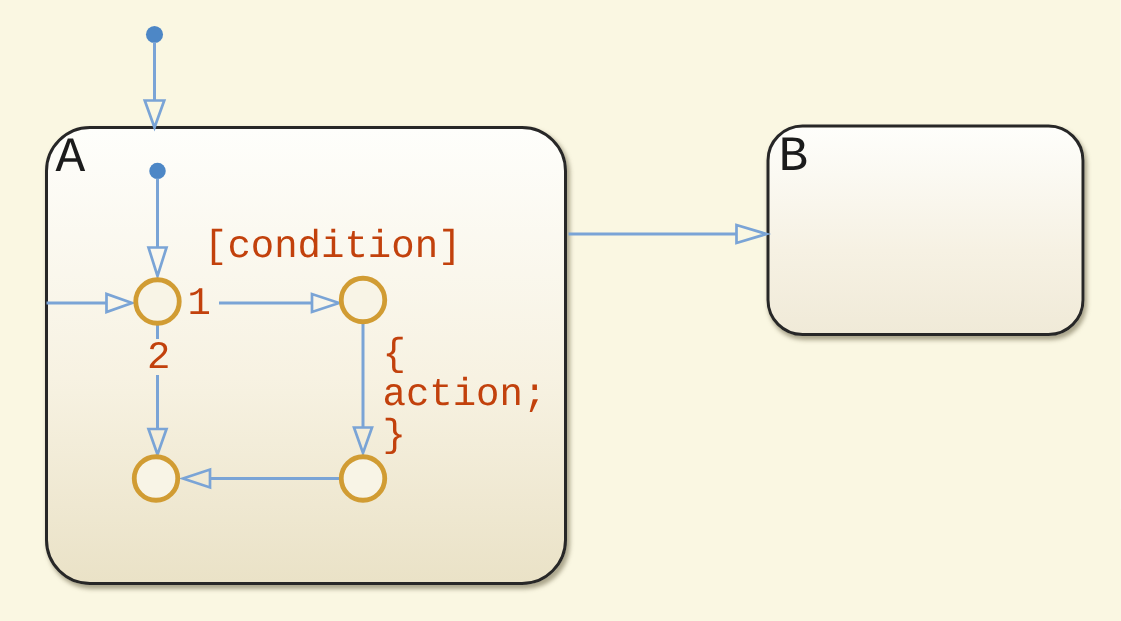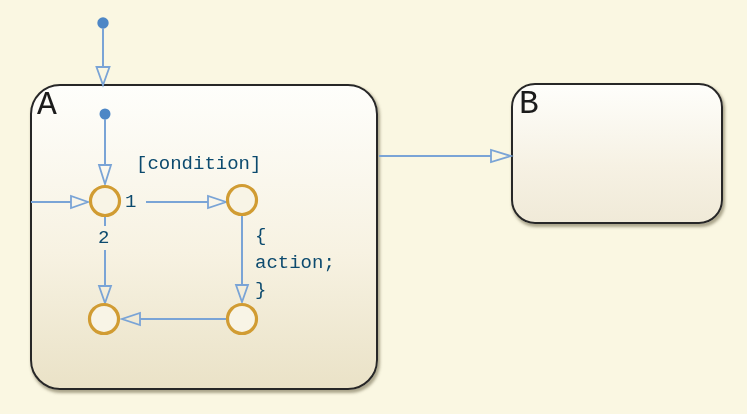--- a/index.html
+++ b/index.html
@@ -46,23 +46,23 @@
   .wires {
     position: absolute;
     left: 0; top: 0;
     width: 747px; height: 414px;
     z-index: 3;
   }
 
   .t-label {
     position: absolute;
     font-family: "Liberation Mono", monospace;
-    font-size: 19px;
+    font-size: 26px;
     line-height: 27px;
-    color: #0c4a6e;
+    color: #c2410c;
     z-index: 5;
     white-space: pre-line;
   }
   .lbl-condition { left: 136px; top: 151px; }
   .lbl-one       { left: 125px; top: 189px; }
   .lbl-two       { left: 98px;  top: 225px; }
   .lbl-action    { left: 255px; top: 223px; }
 </style>
 </head>
 <body>

